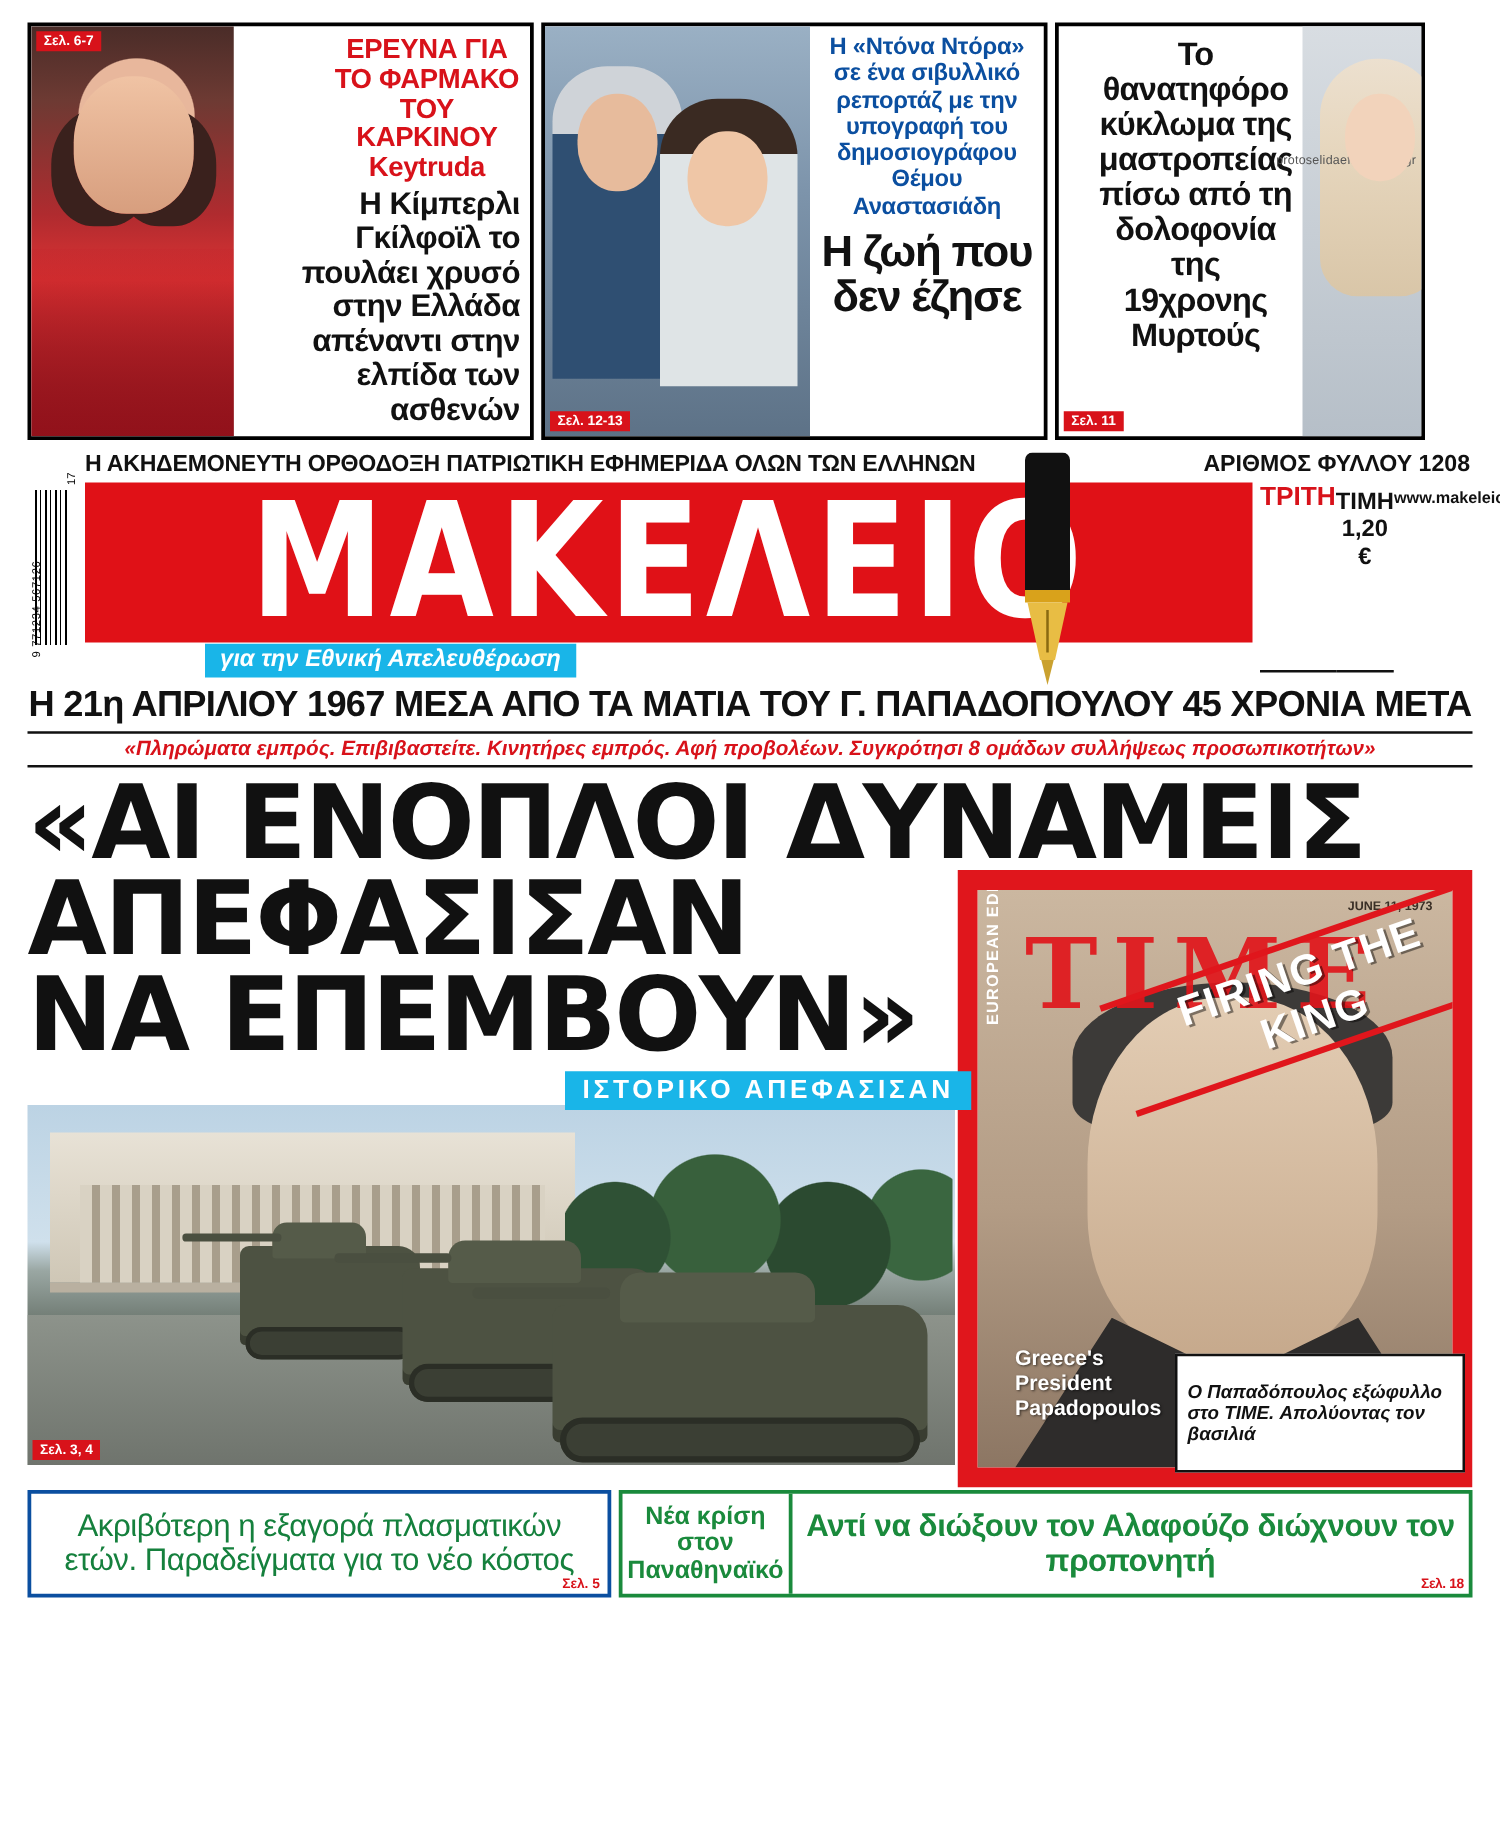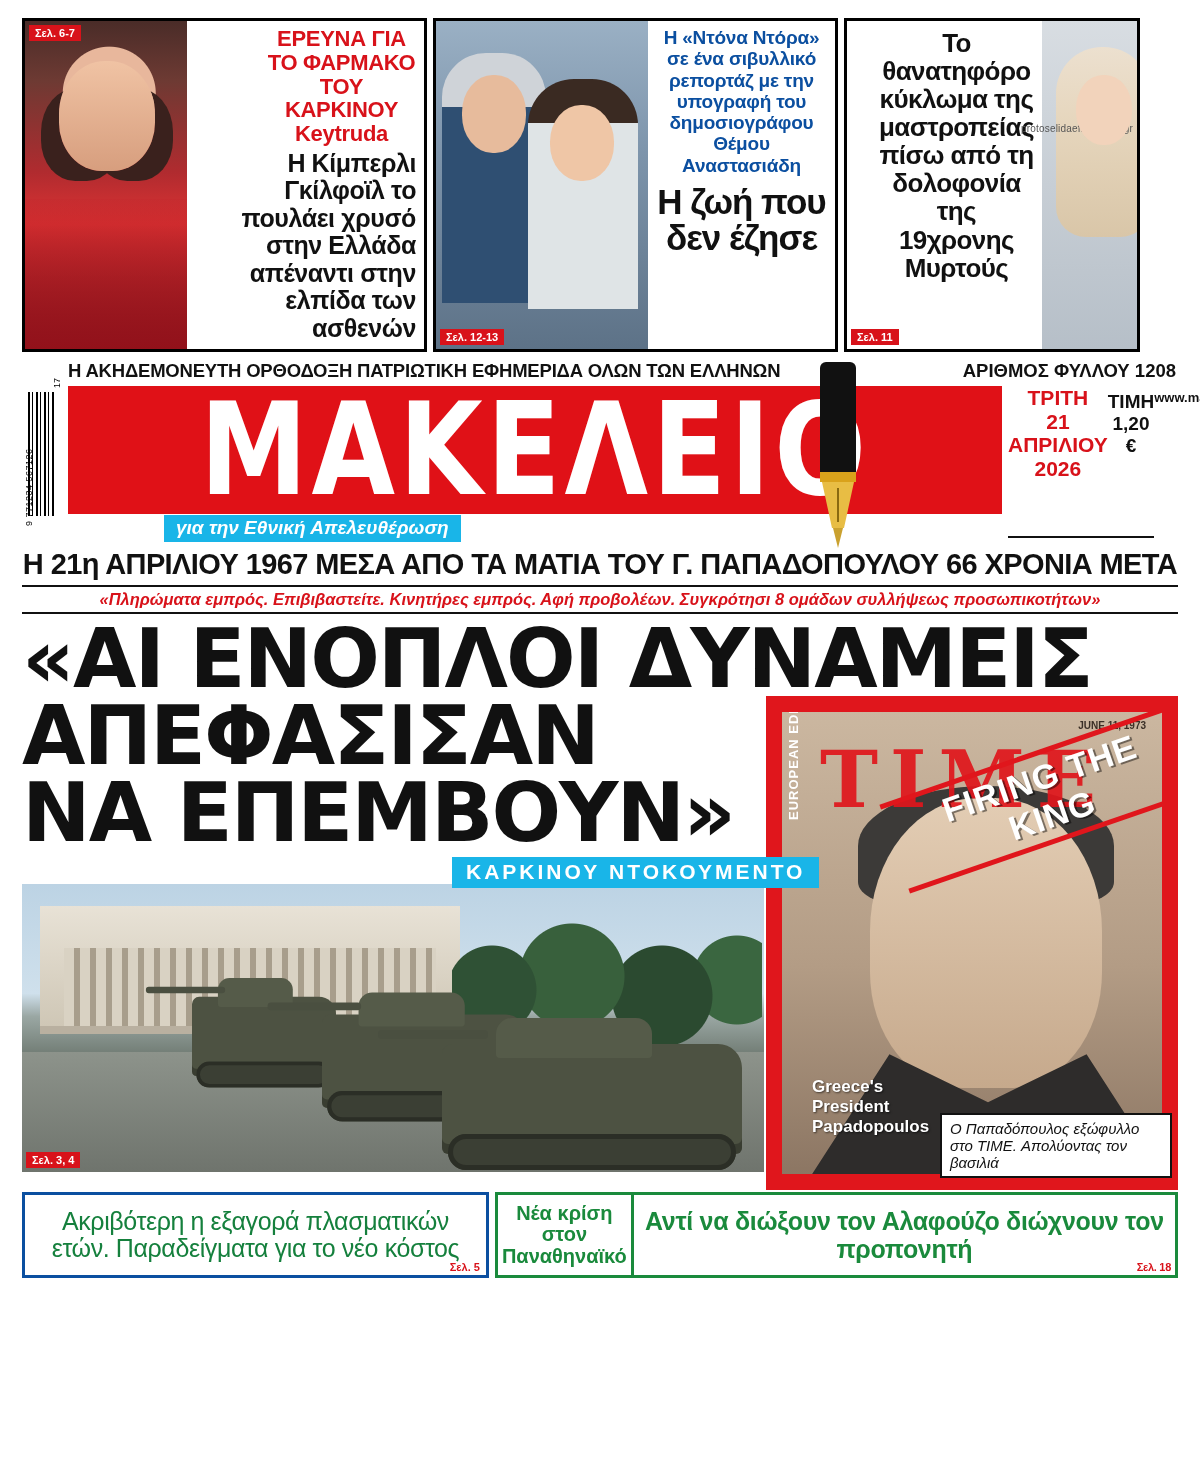--- a/index.html
+++ b/index.html
@@ -493,22 +493,22 @@
   .time-cover .cap {
     position: absolute; left: 30px; bottom: 38px;
     color: #fff; font-weight: bold; font-size: 17px; line-height: 1.16;
     text-shadow: 1px 1px 2px rgba(0,0,0,.6);
   }
   .photo-caption {
     position: absolute;
     right: 6px; bottom: 6px;
     background: #fff;
     border: 2px solid #111;
-    padding: 5px 8px;
-    font-weight: normal;
+    padding: 20px 8px;
+    font-weight: bold;
     font-size: 15px;
     line-height: 1.14;
     font-style: italic;
     color: #111;
     z-index: 9;
     width: 212px;
   }
 
   
   .bottom {
@@ -647,36 +647,35 @@
         <path d="M6 120 h32 l-10 46 h-12 z" fill="#e8bd44"></path>
         <path d="M22 126 v34" stroke="#8a6a10" stroke-width="2"></path>
         <path d="M17 166 h10 l-5 20 z" fill="#caa12f"></path>
       </svg>
       <div class="slogan">για την Εθνική Απελευθέρωση</div>
     </div>
 
     <div class="dateblock">
       <div class="dtop">
         <div>ΤΡΙΤΗ</div>
-        <div>21 ΑΠΡΙΛΙΟΥ 2026</div>
       </div>
       <div class="price">ΤΙΜΗ 1,20 €</div>
       <div class="site">www.makeleio.gr</div>
     </div>
 
   </div>
 
-  <div class="subhead">Η 21η ΑΠΡΙΛΙΟΥ 1967 ΜΕΣΑ ΑΠΟ ΤΑ ΜΑΤΙΑ ΤΟΥ Γ. ΠΑΠΑΔΟΠΟΥΛΟΥ 66 ΧΡΟΝΙΑ ΜΕΤΑ</div>
+  <div class="subhead">Η 21η ΑΠΡΙΛΙΟΥ 1967 ΜΕΣΑ ΑΠΟ ΤΑ ΜΑΤΙΑ ΤΟΥ Γ. ΠΑΠΑΔΟΠΟΥΛΟΥ 45 ΧΡΟΝΙΑ ΜΕΤΑ</div>
   <div class="redquote">«Πληρώματα εμπρός. Επιβιβαστείτε. Κινητήρες εμπρός. Αφή προβολέων. Συγκρότησι 8 ομάδων συλλήψεως προσωπικοτήτων»</div>
 
   <div class="mainhead">
     <div class="l l1">«ΑΙ ΕΝΟΠΛΟΙ ΔΥΝΑΜΕΙΣ</div>
     <div class="l l2">ΑΠΕΦΑΣΙΣΑΝ</div>
     <div class="l l3">ΝΑ ΕΠΕΜΒΟΥΝ»</div>
-    <div class="doc-badge">ΚΑΡΚΙΝΟΥ ΝΤΟΚΟΥΜΕΝΤΟ</div>
+    <div class="doc-badge">ΙΣΤΟΡΙΚΟ ΑΠΕΦΑΣΙΣΑΝ</div>
   </div>
 
   <div class="photo-area">
 
     <div class="tanks">
       <div class="parliament"></div>
       <div class="trees"></div>
       <div class="road"></div>
       <div class="tank t1">
           <div class="turret"></div>

